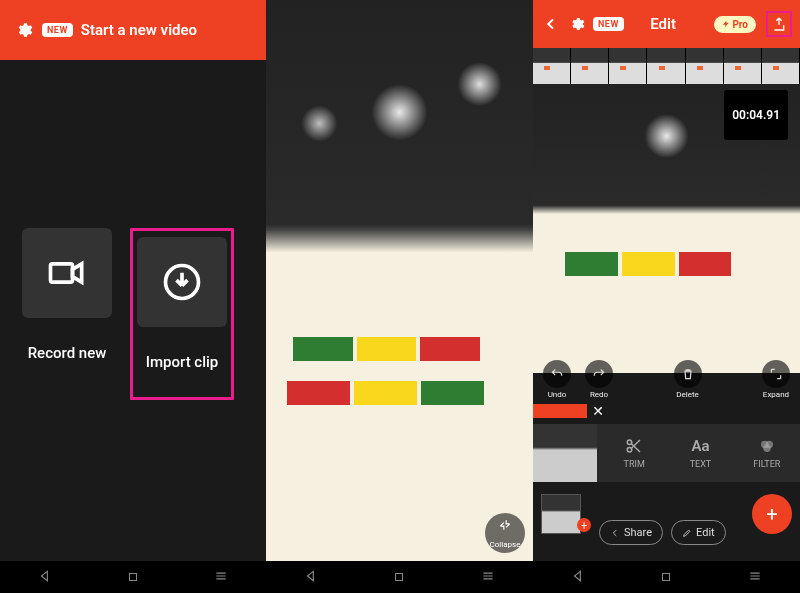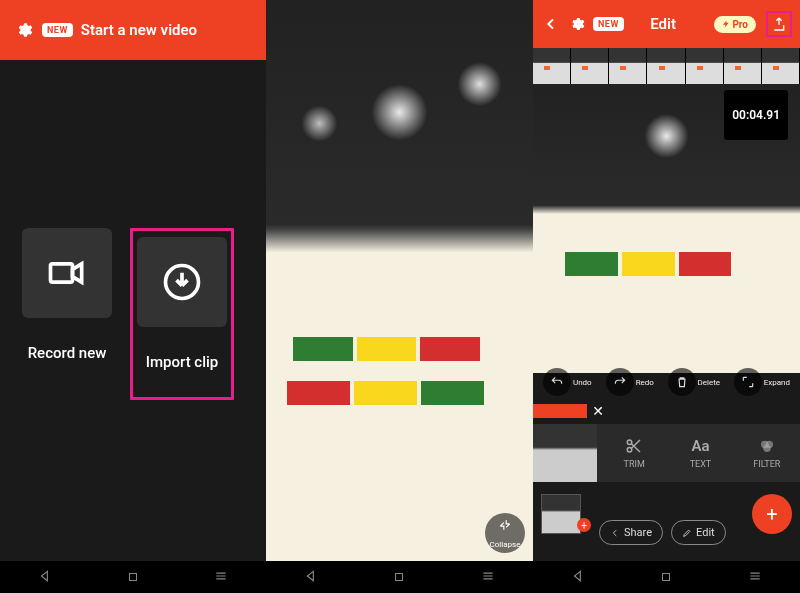--- a/index.html
+++ b/index.html
@@ -147,21 +147,21 @@
     background:#000; color:#fff; font-size:12px; padding:18px 8px; border-radius:3px;
     font-weight:600;
   }
 
   .edit-ctrl-row {
     position:absolute; top:360px; left:0; right:0; height:44px;
     display:flex; justify-content:space-between; padding:0 10px;
     color:#eee; font-size:8px;
   }
   .ctrl-group{display:flex; gap:14px;}
-  .ctrl-item{display:flex; flex-direction:row; align-items:center; gap:2px;}
+  .ctrl-item{display:flex; flex-direction:column; align-items:center; gap:2px;}
   .ctrl-circ{width:28px;height:28px;border-radius:50%;background:rgba(0,0,0,0.6);display:flex;align-items:center;justify-content:center;}
 
   .orange-strip{position:absolute; top:404px; left:0; width:54px; height:14px; background:#ee4123;}
   .close-x{position:absolute; top:402px; left:56px; width:18px;height:18px; color:#fff; display:flex;align-items:center;justify-content:center;font-size:14px;}
 
   .tool-row{
     position:absolute; top:424px; left:0; right:0; height:58px;
     background:#2a2a2a;
     display:flex; padding-left:68px;
     color:#aaa; font-size:9px;

